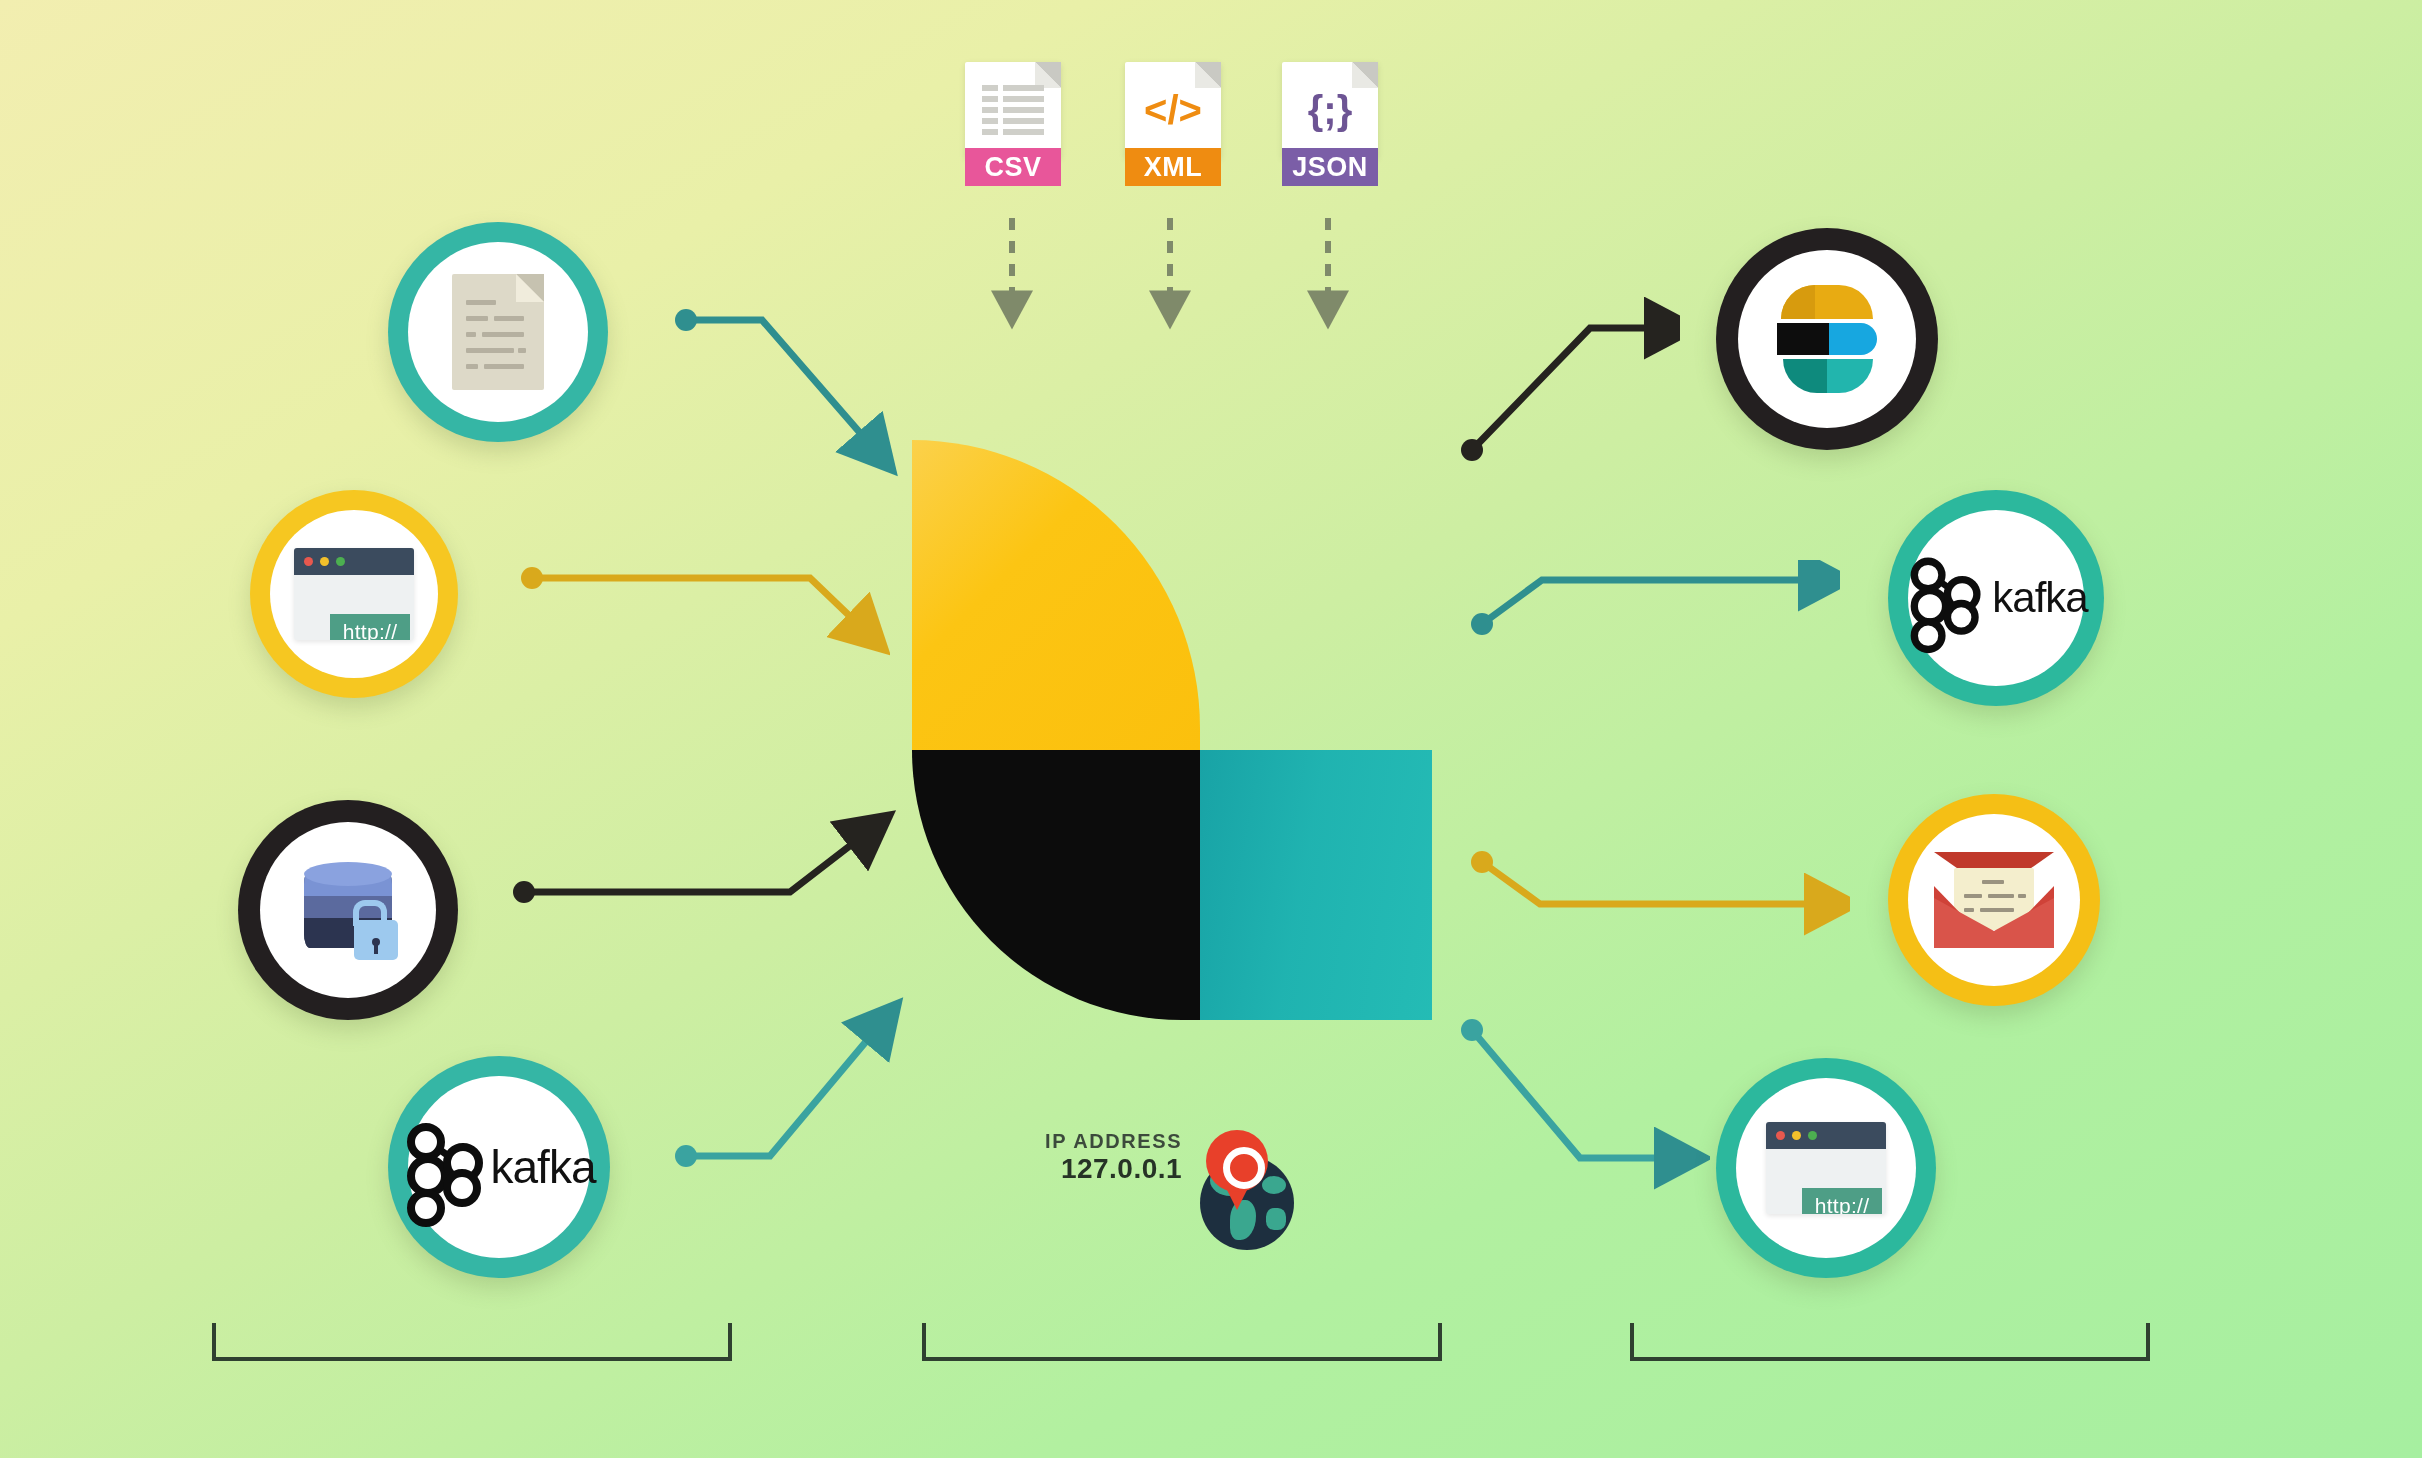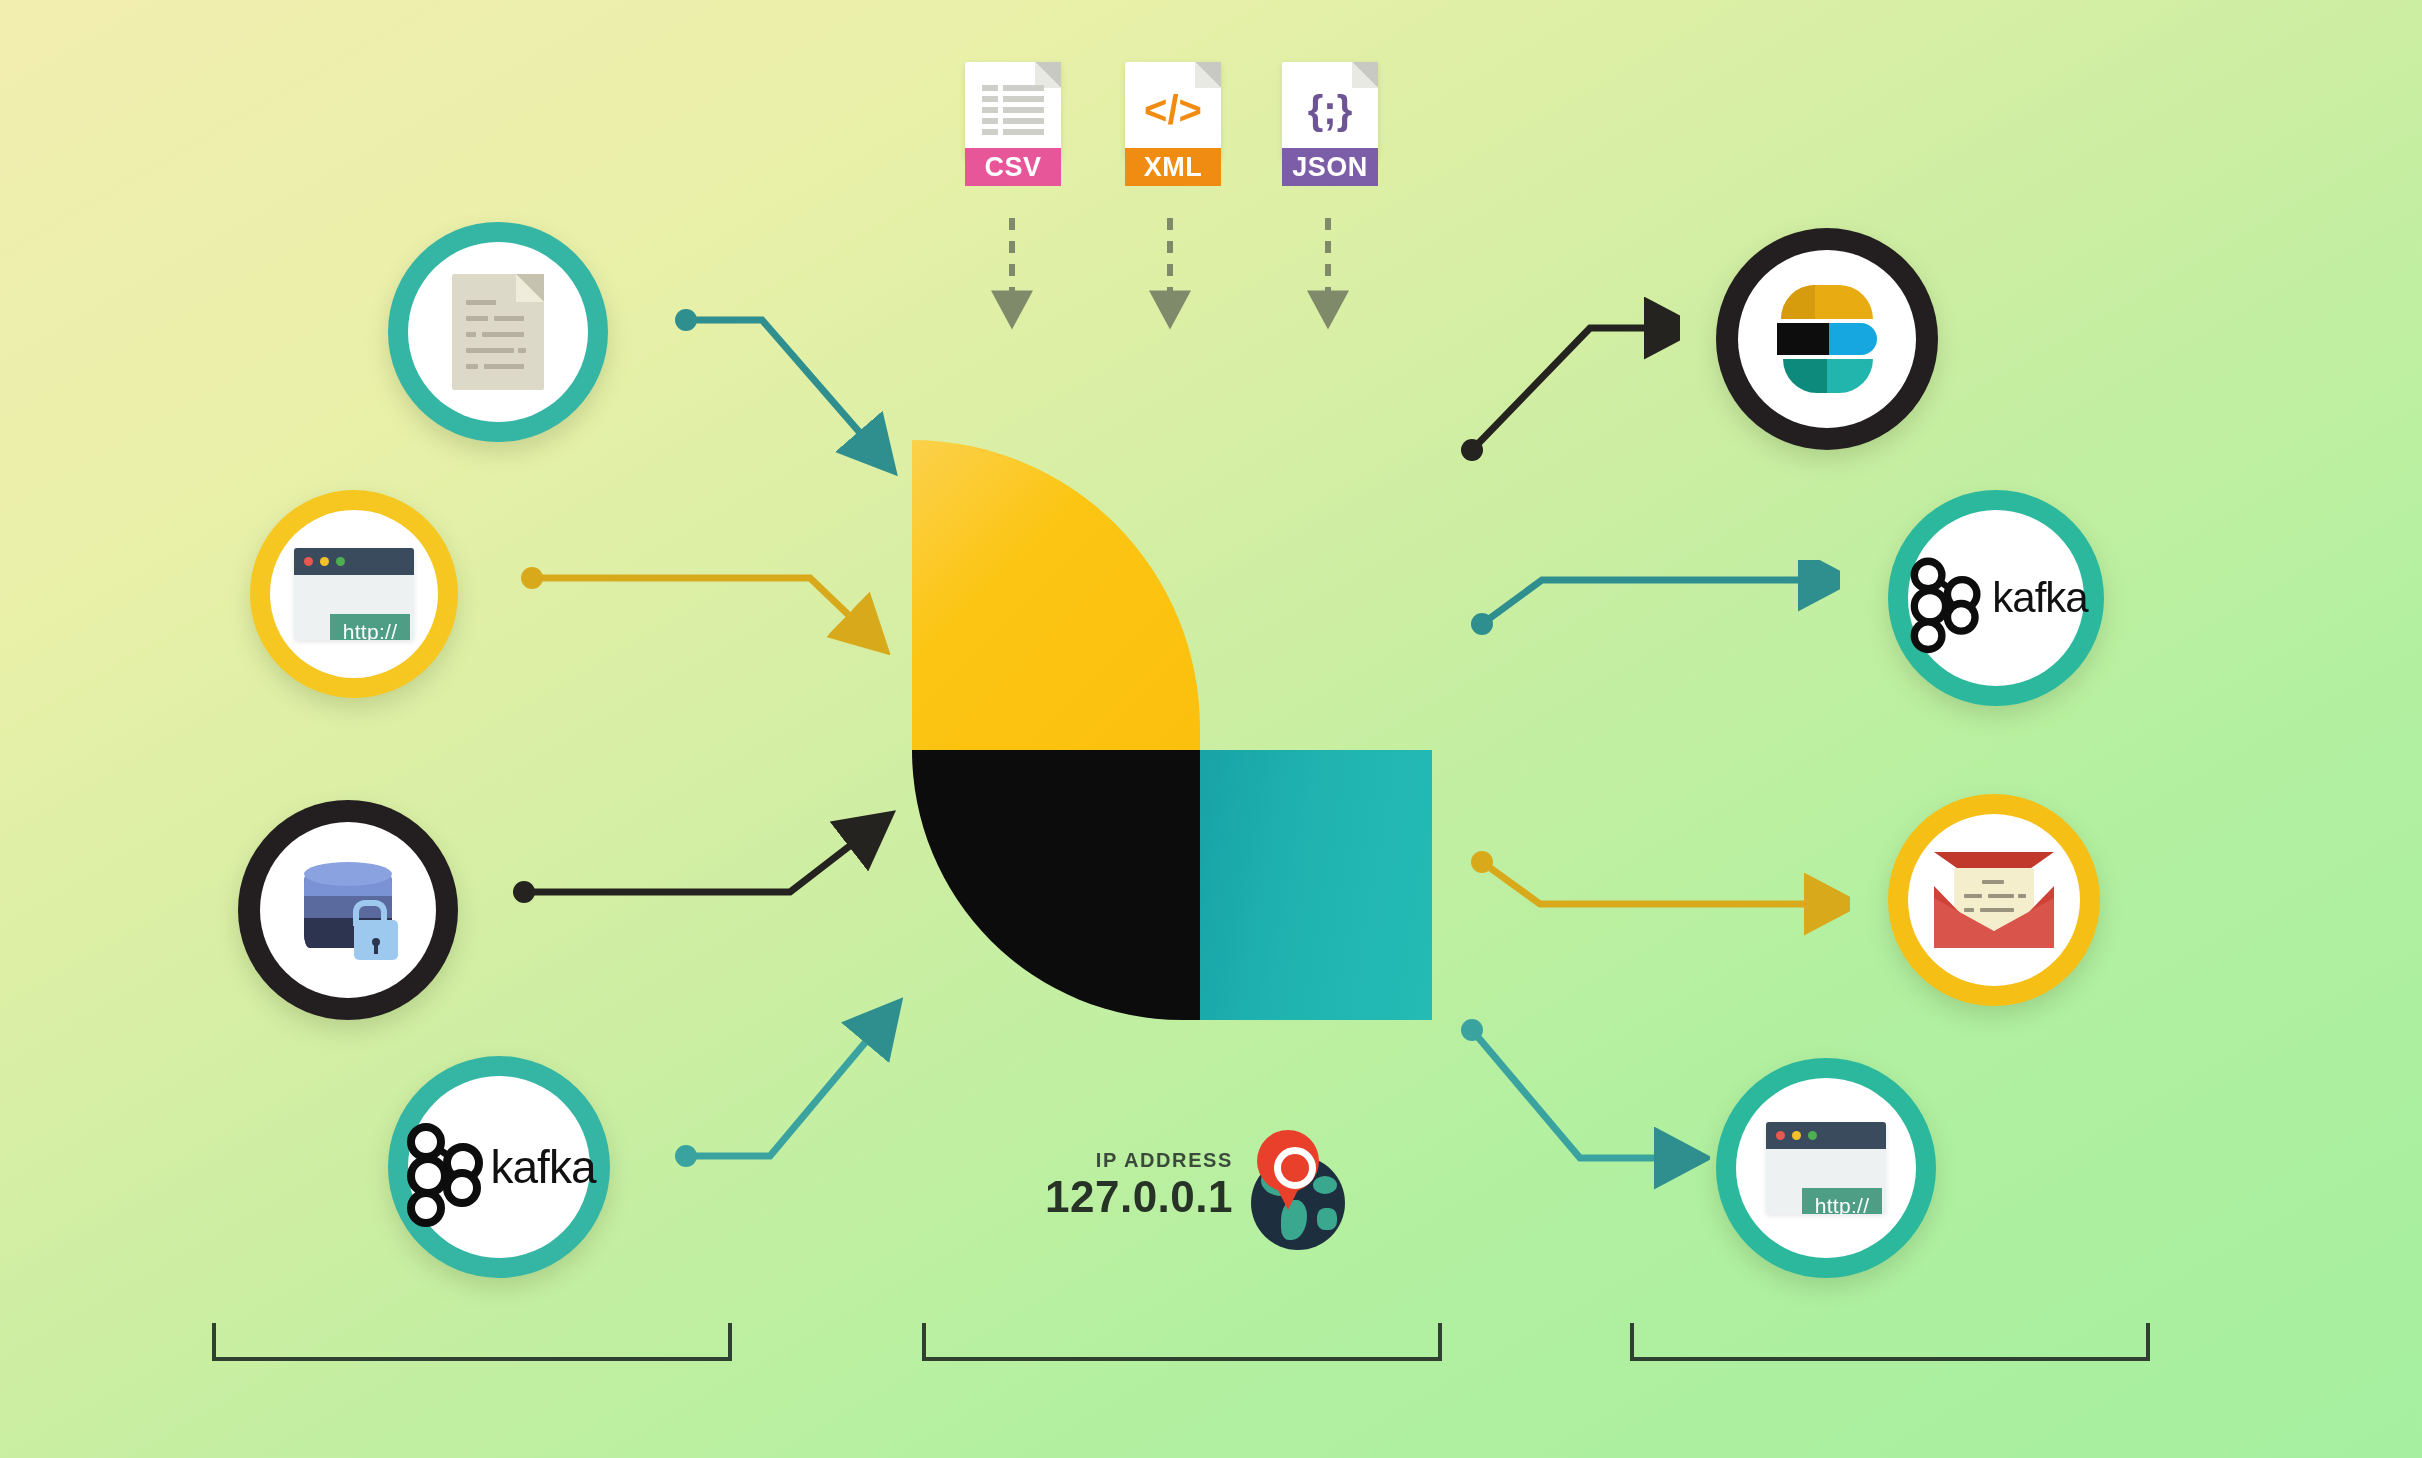--- a/index.html
+++ b/index.html
@@ -106,23 +106,23 @@
 
   .csvgrid{width:62px;height:50px;position:relative;}
   .csvgrid .r{position:absolute;left:0;height:6px;background:#cfcfc9;width:62px;}
   .csvgrid .vsep{position:absolute;left:16px;top:0;width:5px;height:50px;background:#fff;}
 
   
   .bracket{position:absolute;height:34px;border:4px solid #2f4030;border-top:none;}
   .caption{position:absolute;color:#2f4030;font-size:26px;letter-spacing:2.2px;font-weight:500;text-align:center;}
 
   
-  .ipwrap{position:absolute;display:flex;align-items:center;gap:4px;}
+  .ipwrap{position:absolute;display:flex;align-items:flex-start;gap:4px;}
   .iplabel{color:#3c4a3c;font-size:20px;font-weight:bold;letter-spacing:1.6px;text-align:right;}
-  .ipval{color:#263326;font-size:44px;font-weight:bold;letter-spacing:.5px;text-align:right;}
+  .ipval{color:#263326;font-size:28px;font-weight:bold;letter-spacing:.5px;text-align:right;}
 
   .globe{width:94px;height:94px;border-radius:50%;background:#1d2f3f;position:relative;overflow:hidden;}
   .globe .land{position:absolute;background:#3aa78f;}
   .pin{position:absolute;width:62px;height:80px;}
   .pin .head{position:absolute;left:0;top:0;width:62px;height:62px;border-radius:50%;background:#e8402a;}
   .pin .tail{position:absolute;left:11px;top:40px;width:0;height:0;border-left:20px solid transparent;
       border-right:20px solid transparent;border-top:40px solid #e8402a;}
   .pin .hole{position:absolute;left:17px;top:17px;width:28px;height:28px;border-radius:50%;
       background:#e8402a;border:7px solid #fff;}
 

